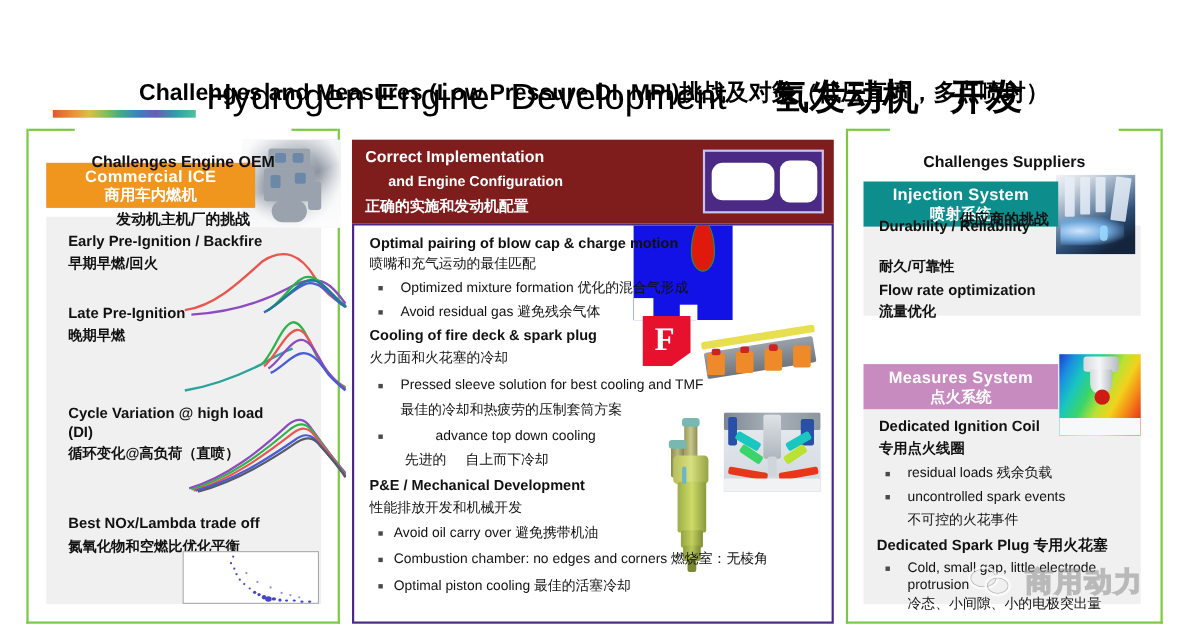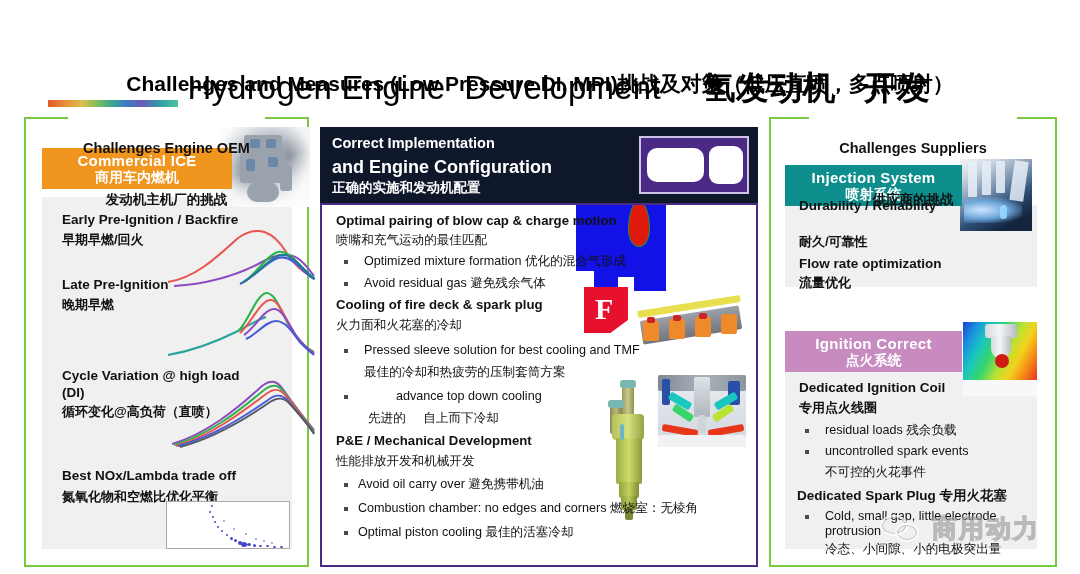--- a/index.html
+++ b/index.html
@@ -73,25 +73,25 @@
   #right-content-2 { left: 16px; top: 254px; width: 252px; height: 178px; }
 
   .txt { position: absolute; z-index: 3; white-space: pre; line-height: 1.3; }
   .en-b { font-size: 13.5px; font-weight: 700; color:#111; }
   .cn-b { font-size: 13px;  font-weight: 700; color:#111; }
 
   
   #center-panel { left: 320px; top: 127px; width: 438px; height: 440px; }
   #center-header {
     position:absolute; left:0; top:0; width: 438px; height: 76px;
-    background:#0f172a; z-index:2;
+    background:#7f1d1d; z-index:2;
   }
   #center-header .hl { position:absolute; left: 12px; color:#fff; font-weight:700; white-space: pre; }
   #center-header .l1 { top: 8px;  font-size: 14.5px; }
-  #center-header .l2 { top: 30px; font-size: 18px; }
+  #center-header .l2 { top: 30px; font-size: 13px; margin-left: 21px; }
   #center-header .l3 { top: 52px; font-size: 13.5px; }
   #header-img {
     position:absolute; right: 9px; top: 9px; width: 110px; height: 58px;
     border: 2px solid #cfc2e6; background:#4b2a85;
   }
   #header-img .blob1 {
     position:absolute; left: 6px; top: 10px; width: 57px; height: 34px;
     background:#fff; border-radius: 10px;
   }
   #header-img .blob2 {
@@ -401,21 +401,21 @@
     <div class="txt cn-b" style="left:30px; top:158px;">流量优化</div>
 
     <div class="img-box cfd-photo" style="left:194px; top:205px; width:74px; height:74px;">
       <div class="nozzle" style="left:22px; top:2px; width:32px; height:14px;"></div>
       <div class="nozzle" style="left:28px; top:14px; width:20px; height:22px; border-radius:0 0 9px 9px;"></div>
       <div class="drop" style="left:32px; top:32px; width:14px; height:14px;"></div>
       <div class="white" style="left:0; top:58px; width:74px; height:16px;"></div>
     </div>
 
     <div class="cat-banner" id="banner-ignition">
-      <span class="en">Ignition Correct</span>
+      <span class="en">Measures System</span>
       <span class="cn">点火系统</span>
     </div>
     <div class="content-box" id="right-content-2"></div>
 
     <div class="txt en-b" style="left:30px; top:262px;">Dedicated Ignition Coil</div>
     <div class="txt cn-b" style="left:30px; top:283px;">专用点火线圈</div>
     <div class="bullet" style="left:36px; top:312px; z-index:5;"></div>
     <div class="txt" style="left:56px; top:305px; font-size:12.6px; color:#111;">residual loads 残余负载</div>
     <div class="bullet" style="left:36px; top:333px; z-index:5;"></div>
     <div class="txt" style="left:56px; top:326px; font-size:12.6px; color:#111;">uncontrolled spark events</div>

